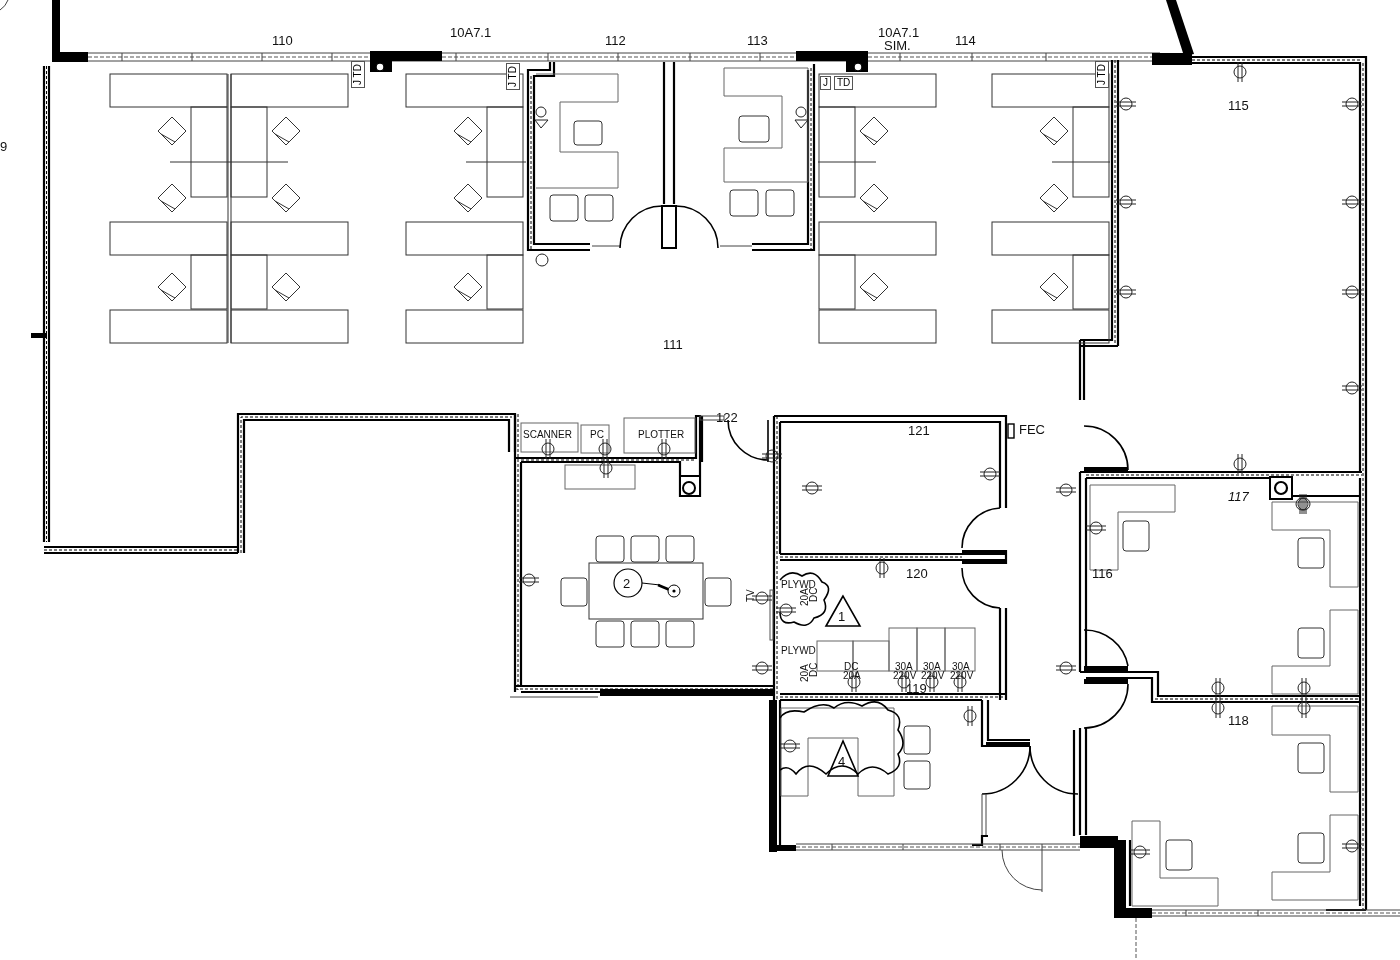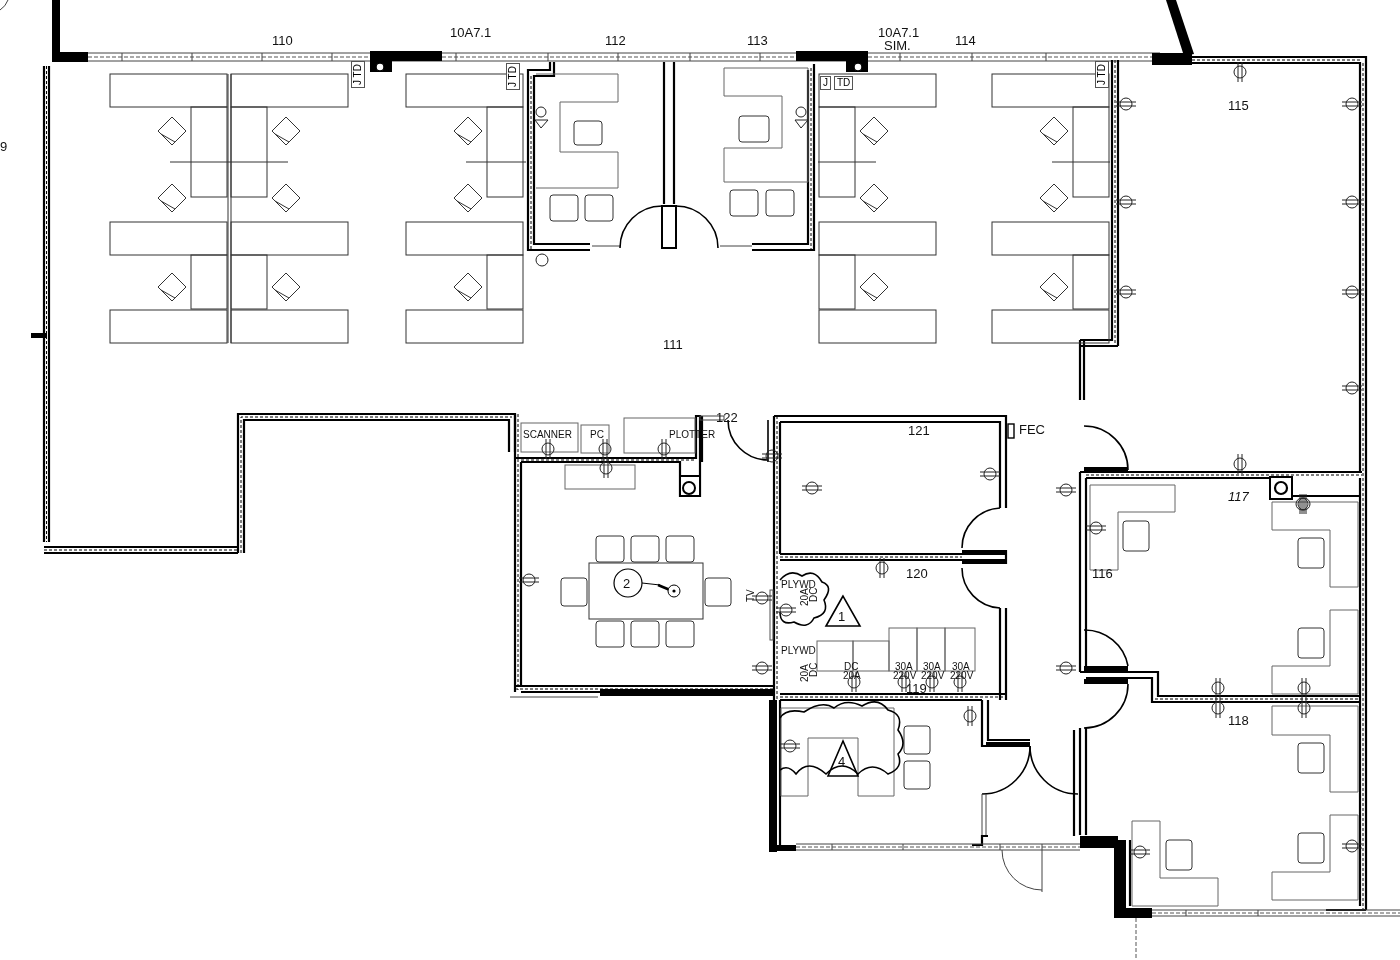--- a/index.html
+++ b/index.html
@@ -509,21 +509,21 @@
 <span class="lbl" style="left:1092px;top:567px;">116</span>
 <span class="lbl" style="left:1228px;top:490px;font-style:italic;">117</span>
 <span class="lbl" style="left:1228px;top:714px;text-align:center;">118</span>
 <span class="lbl" style="left:906px;top:682px;">119</span>
 <span class="lbl" style="left:906px;top:567px;text-align:center;">120</span>
 <span class="lbl" style="left:908px;top:424px;">121</span>
 <span class="lbl" style="left:704px;top:411px;padding-left:12px;">122</span>
 
 <span class="lbl xs" style="left:523px;top:430px;">SCANNER</span>
 <span class="lbl xs" style="left:590px;top:430px;">PC</span>
-<span class="lbl xs" style="left:669px;top:430px;">PLOTTER</span>
+<span class="lbl xs" style="left:638px;top:430px;">PLOTTER</span>
 <span class="lbl" style="left:1019px;top:423px;">FEC</span>
 <span class="lbl vert" style="left:746px;top:602px;">TV</span>
 
 <span class="tag v" style="left:351px;top:88px;"><span>J</span> <span>TD</span></span>
 <span class="tag v" style="left:506px;top:90px;"><span>J</span> <span>TD</span></span>
 <span class="tag" style="left:820px;top:76px;">J</span>
 <span class="tag" style="left:834px;top:76px;">TD</span>
 <span class="tag v" style="left:1095px;top:88px;"><span>J</span> <span>TD</span></span>
 
 <span class="lbl xs" style="left:781px;top:580px;">PLYWD</span>

